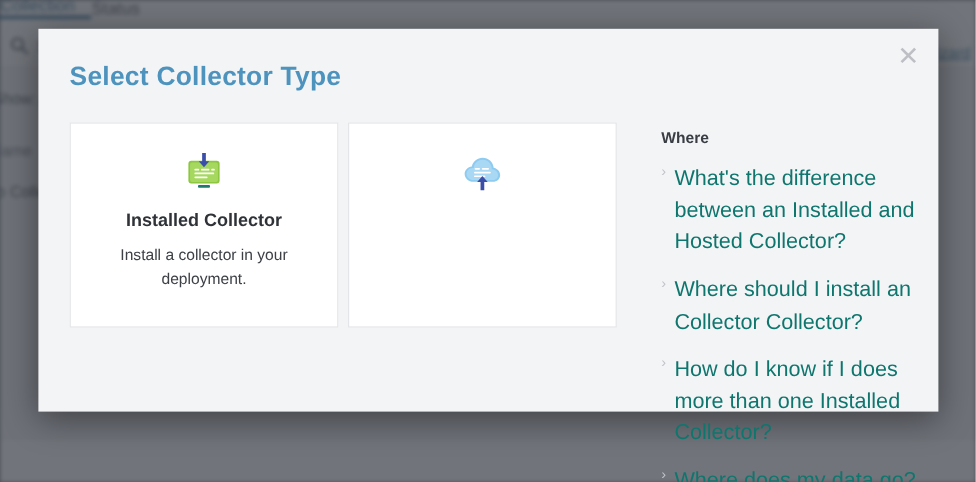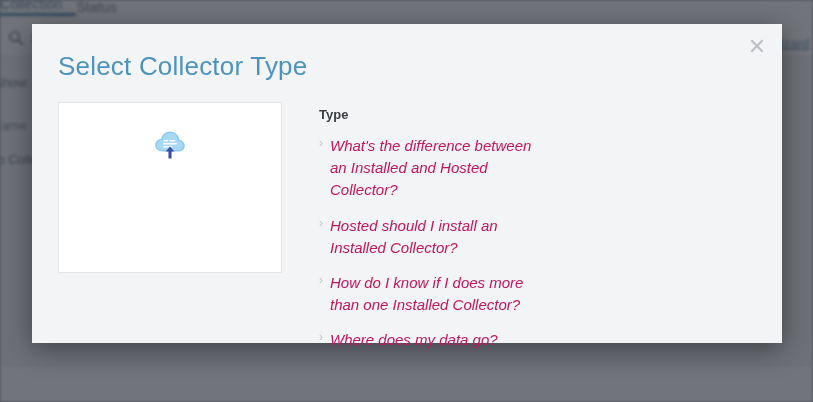--- a/index.html
+++ b/index.html
@@ -133,22 +133,22 @@
     line-height: 1;
     font-weight: 300;
     cursor: pointer;
     user-select: none;
   }
 
   .modal-title {
     position: absolute;
     left: 26px;
     top: 27px;
-    font-size: 26px;
-    font-weight: 400;
+    font-size: 22px;
+    font-weight: 700;
     color: #4d93bd;
     letter-spacing: .2px;
   }
 
   .modal-body {
     position: absolute;
     left: 0;
     top: 78px;
     width: 750px;
     display: flex;
@@ -217,24 +217,23 @@
   }
   .faq-chevron {
     color: #c0c3c8;
     font-size: 12px;
     line-height: 16px;
     margin-right: 7px;
     flex: none;
     user-select: none;
   }
   .faq-text {
-    font-size: 15px;
-    color: #be185d;
+    font-size: 18px;
+    color: #0f766e;
     line-height: 1.48;
-    font-style: italic;
   }
 </style>
 </head>
 <body>
 
 <div id="screen">
 
   <div class="bg-app">
 
     <div class="bg-tabs">
@@ -270,49 +269,67 @@
   <div class="modal">
 
     <div class="modal-close">✕</div>
 
     <div class="modal-title">Select Collector Type</div>
 
     <div class="modal-body">
 
       <div class="cards">
 
+        <div class="card">
+          <div class="card-icon">
+            <svg width="40" height="40" viewBox="0 0 40 40">
+              <rect x="7" y="10" width="26" height="19" rx="2.5" fill="#8dc63f"></rect>
+              <rect x="8.4" y="11.4" width="23.2" height="16.2" rx="1.6" fill="#a6d860"></rect>
+              <rect x="12" y="16.6" width="4" height="1.5" rx="0.7" fill="#ffffff"></rect>
+              <rect x="17.5" y="16.6" width="7" height="1.5" rx="0.7" fill="#ffffff"></rect>
+              <rect x="26" y="16.6" width="3" height="1.5" rx="0.7" fill="#ffffff"></rect>
+              <rect x="12" y="19.8" width="16.5" height="1.5" rx="0.7" fill="#ffffff"></rect>
+              <rect x="12" y="23" width="11" height="1.5" rx="0.7" fill="#ffffff"></rect>
+              <rect x="15" y="30.2" width="10" height="2.2" rx="0.8" fill="#1f7a6e"></rect>
+              <path d="M20 3.5 L20 12.6" stroke="#3b4fa8" stroke-width="3.1" stroke-linecap="butt"></path>
+              <path d="M15.6 10.4 L20 15.4 L24.4 10.4 Z" fill="#3b4fa8"></path>
+            </svg>
+          </div>
+          <div class="card-title">Installed Collector</div>
+          <div class="card-desc">Install a collector in your deployment.</div>
+        </div>
 
         <div class="card">
           <div class="card-icon">
             <svg width="40" height="40" viewBox="0 0 40 40">
               <path d="M12.5 27.5 C8.4 27.5 5.2 24.6 5.2 21 C5.2 17.7 7.9 15 11.2 14.7 C12.1 10.5 15.8 7.5 20.2 7.5 C25 7.5 29 11.1 29.4 15.8 C32.4 16.3 34.8 18.9 34.8 22 C34.8 25.1 32.1 27.5 28.8 27.5 Z" fill="#8ecbf0"></path>
               <path d="M12.5 26 C9.3 26 6.8 23.8 6.8 21 C6.8 18.4 9 16.2 11.7 16.1 L12.8 16.1 L13 15 C13.6 11.6 16.6 9.1 20.2 9.1 C24.1 9.1 27.3 12 27.7 15.9 L27.8 17 L28.9 17.2 C31.2 17.5 33 19.6 33 22 C33 24.3 31 26 28.8 26 Z" fill="#a9d8f4"></path>
               <rect x="13.5" y="16" width="4.5" height="1.4" rx="0.7" fill="#ffffff"></rect>
               <rect x="19.5" y="16" width="6" height="1.4" rx="0.7" fill="#ffffff"></rect>
               <rect x="13" y="19.1" width="14" height="1.4" rx="0.7" fill="#ffffff"></rect>
               <rect x="13" y="22.2" width="9.5" height="1.4" rx="0.7" fill="#ffffff"></rect>
               <path d="M20 34.5 L20 25.4" stroke="#3b4fa8" stroke-width="3.1" stroke-linecap="butt"></path>
               <path d="M15.6 27.6 L20 22.6 L24.4 27.6 Z" fill="#3b4fa8"></path>
             </svg>
           </div>
         </div>
 
       </div>
 
       <div class="faq">
-        <div class="faq-heading">Type</div>
+        <div class="faq-heading">Where</div>
 
         <div class="faq-item">
           <span class="faq-chevron">›</span>
           <span class="faq-text">What's the difference between an Installed and Hosted Collector?</span>
         </div>
 
         <div class="faq-item">
           <span class="faq-chevron">›</span>
-          <span class="faq-text">Hosted should I install an Installed Collector?</span>
+          <span class="faq-text">Where should I install an Collector Collector?</span>
         </div>
 
         <div class="faq-item">
           <span class="faq-chevron">›</span>
           <span class="faq-text">How do I know if I does more than one Installed Collector?</span>
         </div>
 
         <div class="faq-item">
           <span class="faq-chevron">›</span>
           <span class="faq-text">Where does my data go?</span>

